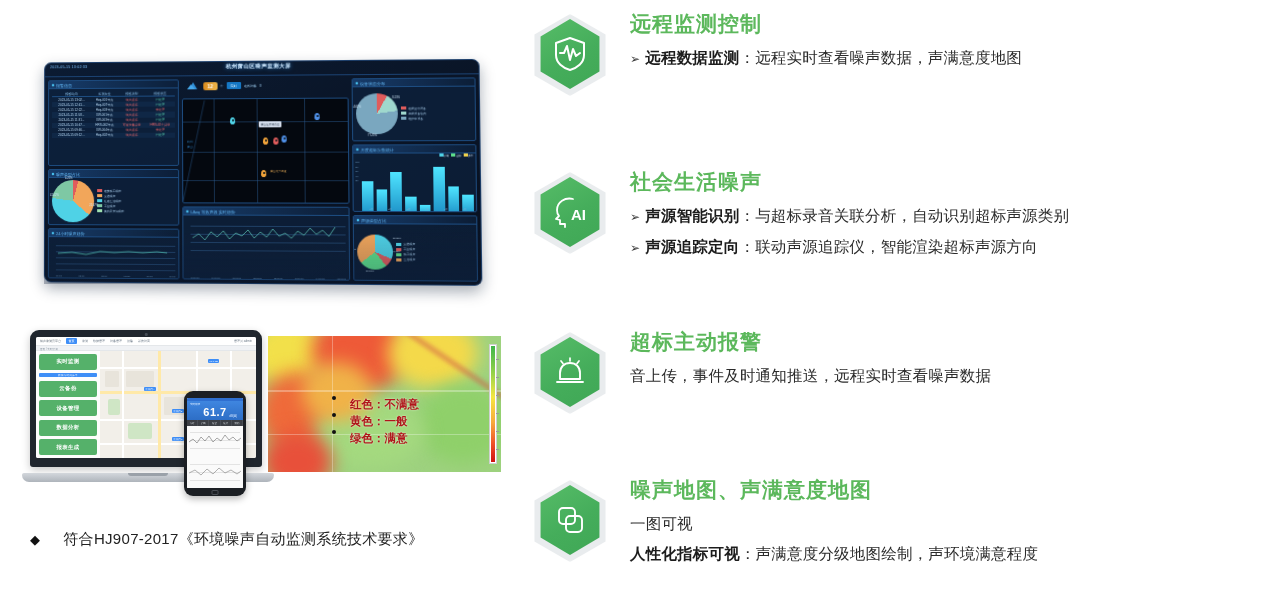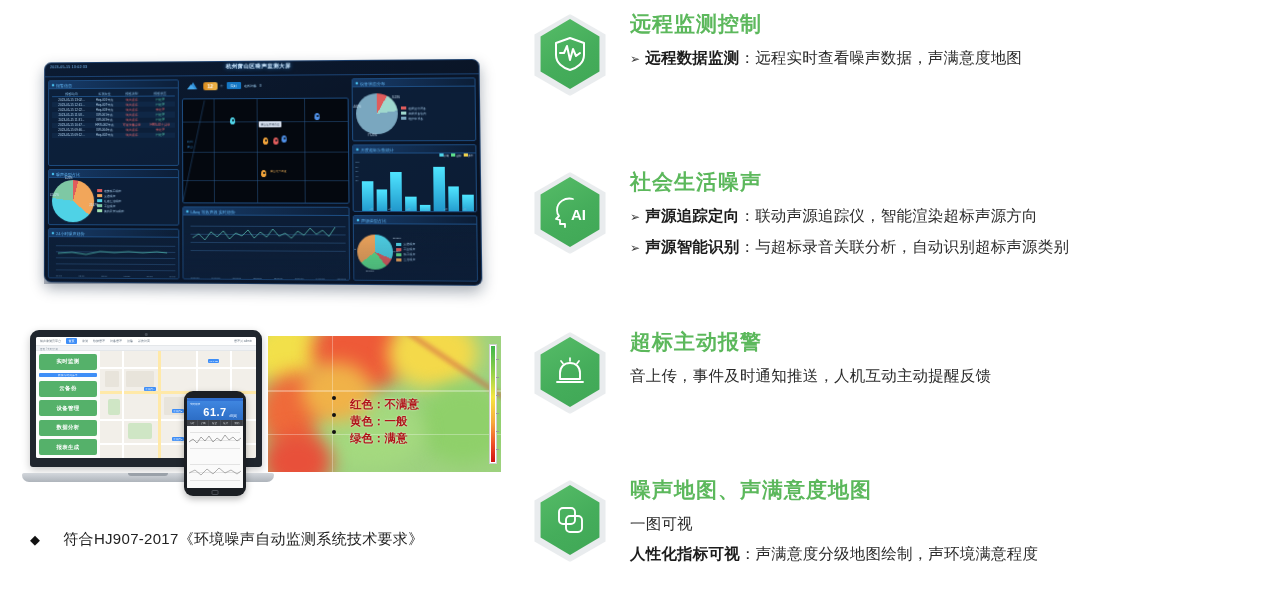--- a/index.html
+++ b/index.html
@@ -622,45 +622,45 @@
         <div class="hex">
           <svg width="36" height="34" viewBox="0 0 36 34">
             <path d="M21 4 C13 2 5 7 5 15 C5 19 7 21 7 21 L4 24 L8 25 L8 29 L13 29 L13 32" fill="none" stroke="#ffffff" stroke-width="1.8" stroke-linecap="round" stroke-linejoin="round"></path>
             <text class="ai-txt" x="19" y="25" font-family="Liberation Sans, sans-serif">AI</text>
           </svg>
         </div>
       </div>
       <div class="ftext">
         <div class="fhead">社会生活噪声</div>
         <div class="fline">
+          <span class="arw">➢</span><b>声源智能识别</b><span>：与超标录音关联分析，自动识别超标声源类别</span>
+        </div>
+        <div class="fline">
           <span class="arw">➢</span><b>声源追踪定向</b><span>：联动声源追踪仪，智能渲染超标声源方向</span>
-        </div>
-        <div class="fline">
-          <span class="arw">➢</span><b>声源智能识别</b><span>：与超标录音关联分析，自动识别超标声源类别</span>
         </div>
       </div>
     </div>
 
     <div class="feature f3">
       <div class="hexwrap">
         <div class="hex-shadow"></div>
         <div class="hex">
           <svg width="34" height="34" viewBox="0 0 34 34">
             <path d="M7 24 V18 C7 12 11 8 17 8 C23 8 27 12 27 18 V24 Z" fill="none" stroke="#ffffff" stroke-width="1.9" stroke-linejoin="round"></path>
             <line x1="4" y1="27" x2="30" y2="27" stroke="#ffffff" stroke-width="1.9" stroke-linecap="round"></line>
             <line x1="17" y1="3" x2="17" y2="6" stroke="#ffffff" stroke-width="1.7" stroke-linecap="round"></line>
             <line x1="8" y1="6" x2="10" y2="8.5" stroke="#ffffff" stroke-width="1.7" stroke-linecap="round"></line>
             <line x1="26" y1="6" x2="24" y2="8.5" stroke="#ffffff" stroke-width="1.7" stroke-linecap="round"></line>
           </svg>
         </div>
       </div>
       <div class="ftext">
         <div class="fhead">超标主动报警</div>
         <div class="fline">
-          <span>音上传，事件及时通知推送，人机互动主动提醒反馈</span>
+          <span>音上传，事件及时通知推送，远程实时查看噪声数据</span>
         </div>
       </div>
     </div>
 
     <div class="feature f4">
       <div class="hexwrap">
         <div class="hex-shadow"></div>
         <div class="hex">
           <svg width="34" height="34" viewBox="0 0 34 34">
             <rect x="6" y="5" width="16" height="16" rx="4" ry="4" fill="none" stroke="#ffffff" stroke-width="1.9"></rect>

